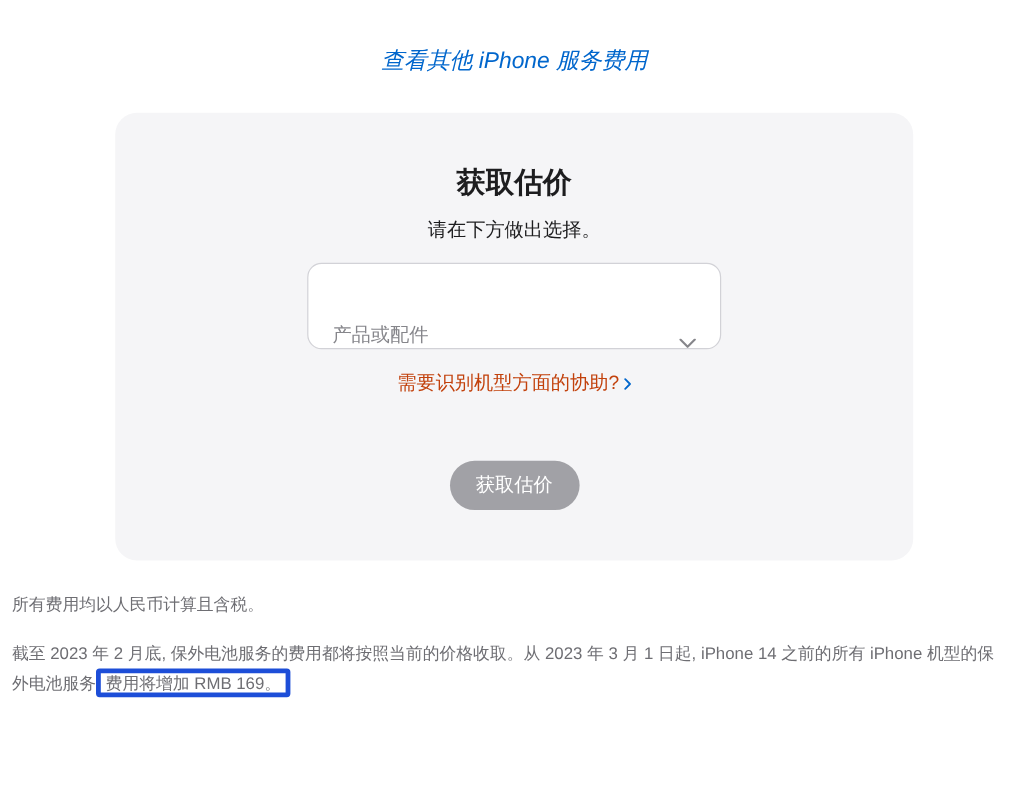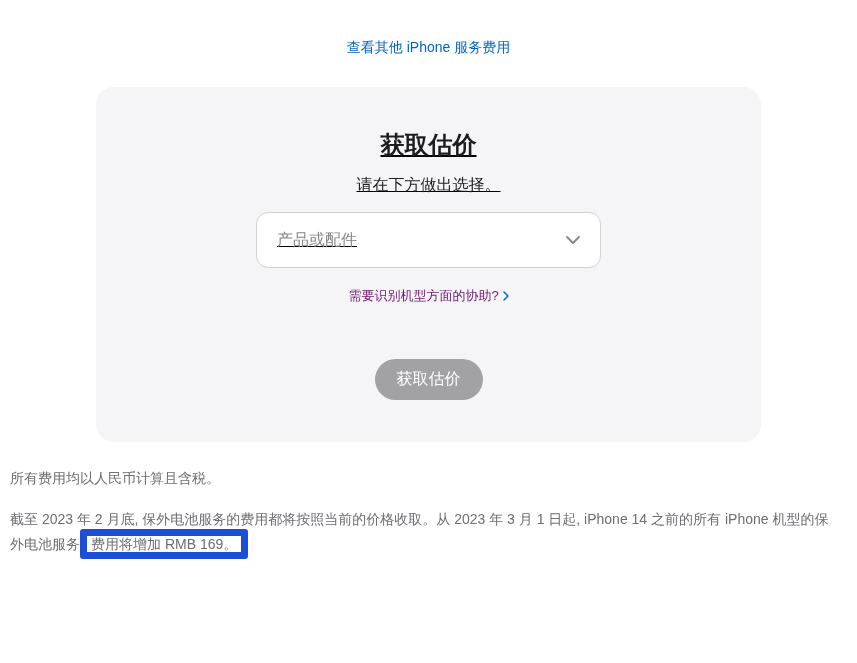--- a/index.html
+++ b/index.html
@@ -15,73 +15,73 @@
       overflow: hidden;
     }
     .top-link {
       text-align: center;
       padding-top: 38px;
       padding-bottom: 30px;
     }
     .top-link a {
       color: #0066cc;
       text-decoration: none;
-      font-size: 14px;
+      font-size: 19px;
       cursor: pointer;
+      font-style: italic;
     }
     .card {
       width: 665px;
       margin: 0 auto;
       background: #f5f5f7;
       border-radius: 18px;
       padding: 42px 0 42px 0;
       text-align: center;
-      text-decoration: underline;
     }
     .card-title {
       font-size: 24px;
       font-weight: 600;
       color: #1d1d1f;
       margin-bottom: 14px;
     }
     .card-subtitle {
       font-size: 16px;
       color: #1d1d1f;
       margin-bottom: 16px;
     }
     .selects {
       width: 345px;
       margin: 0 auto;
     }
     .select-wrap {
       position: relative;
       width: 100%;
-      height: 56px;
+      height: 72px;
       background: #fff;
       border: 1px solid #d2d2d7;
       border-radius: 12px;
       margin-bottom: 18px;
       cursor: pointer;
       display: flex;
-      align-items: center;
+      align-items: flex-end;
       padding: 0 20px;
       text-align: left;
     }
     .select-placeholder {
       color: #86868b;
       font-size: 16px;
       flex: 1;
     }
     .chevron {
       color: #86868b;
       display: inline-flex;
     }
     .help-link {
-      color: #701a75;
-      font-size: 13px;
+      color: #c2410c;
+      font-size: 16px;
       text-decoration: none;
       cursor: pointer;
       display: inline-flex;
       align-items: center;
       margin-top: 0px;
     }
     .help-chevron {
       margin-left: 4px;
       display: inline-flex;
     }
@@ -100,21 +100,21 @@
       width: 820px;
       margin: 24px 0 4px 10px;
       font-size: 14px;
       color: #6e6e73;
       line-height: 1.8;
     }
     .footnotes p {
       margin-bottom: 16px;
     }
     .highlight-box {
-      border: 7px solid #1d4ed8;
+      border: 4px solid #1d4ed8;
       border-radius: 3px;
       padding: 0 4px;
       display: inline;
     }
   </style>
 </head>
 <body>
 
 <div class="top-link">
   <a>查看其他 iPhone 服务费用</a>

